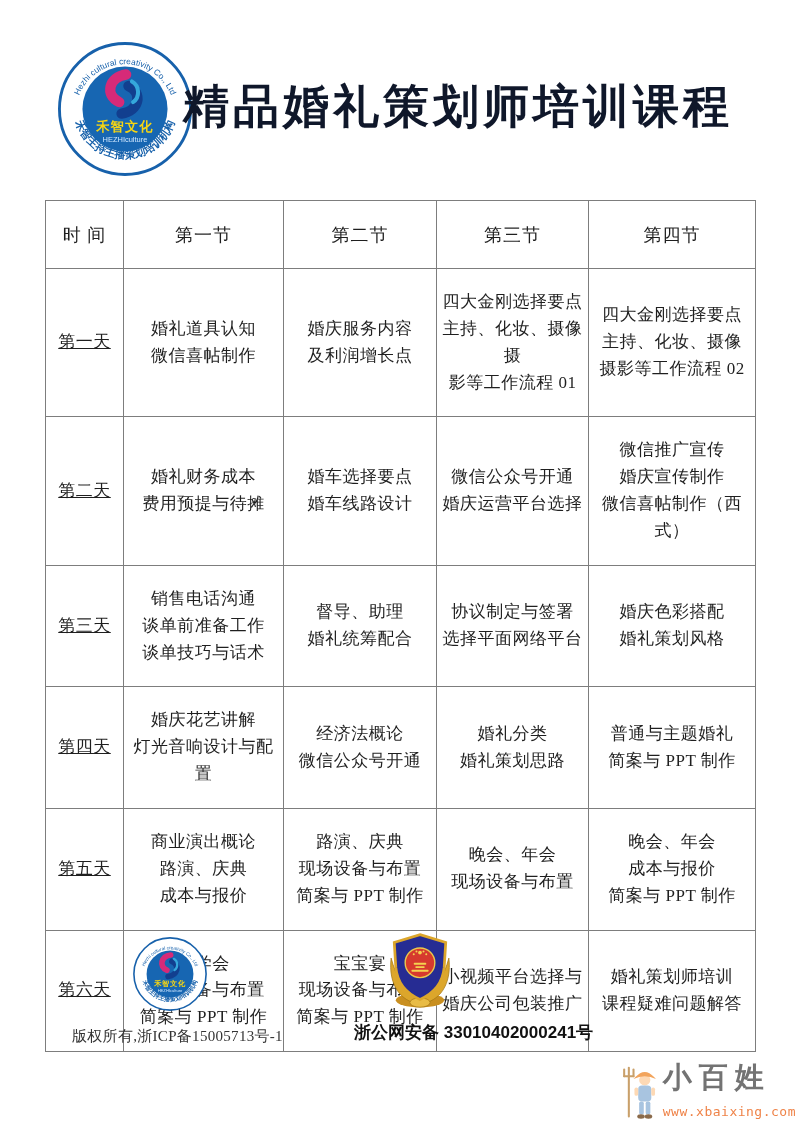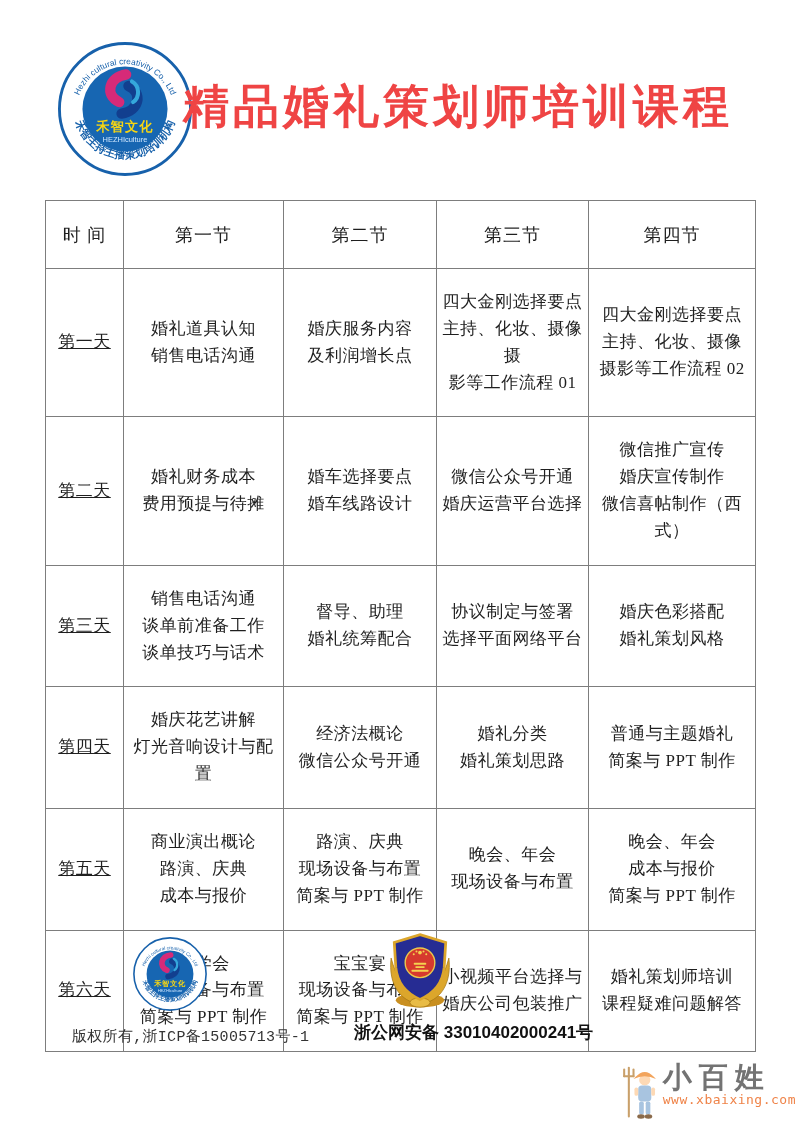--- a/index.html
+++ b/index.html
@@ -4,55 +4,55 @@
 <style>
   * { margin:0; padding:0; box-sizing:border-box; }
   html,body { background:#fff; }
   body { font-family:"Liberation Serif","DejaVu Serif",serif; color:#1f1f1f; }
   .page { position:relative; width:800px; height:1128px; background:#ffffff; overflow:hidden; margin:0 auto; }
 
   
   .brand-logo-top { position:absolute; left:56px; top:40px; width:138px; height:138px; }
   .page-title {
     position:absolute; left:183px; top:76px; width:560px;
-    font-size:46px; font-weight:700; letter-spacing:4px; color:#ef4444;
+    font-size:46px; font-weight:700; letter-spacing:4px; color:#0f172a;
     font-family:"Liberation Serif","DejaVu Serif",serif; white-space:nowrap;
   }
 
   
   .schedule { position:absolute; left:45px; top:200px; width:710px; border-collapse:collapse; table-layout:fixed; }
   .schedule td, .schedule th { border:1px solid #7d7d7d; vertical-align:middle; text-align:center; padding:20px 3px; }
   .schedule th { font-weight:400; font-size:18px; letter-spacing:1px; height:68px; }
   .schedule td { font-size:17px; line-height:1.58; letter-spacing:0.5px; }
   .day-cell { font-size:18px; letter-spacing:1px;text-decoration:underline; }
   .cell { white-space:pre-line; }
   tr.r1 { height:104px; } tr.r2 { height:90px; } tr.r3 { height:103px; }
   tr.r4 { height:93px;  } tr.r5 { height:90px; } tr.r6 { height:110px; }
 
   
   .footer-left  { position:absolute; left:72px;  top:936px; width:196px; text-align:center; }
   .footer-left svg.logo-small { width:76px; height:76px; }
-  .copyright { margin-top:11px; font-family:Liberation Mono, monospace; font-size:15px; color:#333; letter-spacing:0.3px; white-space:nowrap; }
+  .copyright { margin-top:11px; font-family:Liberation Serif, serif; font-size:15px; color:#333; letter-spacing:0.3px; white-space:nowrap; }
 
   .footer-center { position:absolute; left:322px; top:928px; width:196px; text-align:center; }
   .footer-center svg.badge { width:78px; height:82px; }
   .police-text { margin-top:7px; font-family:"Liberation Sans","DejaVu Sans",sans-serif; font-weight:700; font-size:17px; color:#111; white-space:nowrap;margin-left:32px; }
 
   .footer-right { position:absolute; left:576px; top:942px; width:160px; text-align:center; }
   .footer-right svg.baidu-v { width:72px; height:52px; }
   .baidu-cn  { margin-top:3px; font-family:"Liberation Sans","DejaVu Sans",sans-serif; font-size:18px; color:#5a5a5a; letter-spacing:6px; }
   .baidu-en  { margin-top:1px; font-family:"Liberation Sans","DejaVu Sans",sans-serif; font-size:9px;  color:#949494; letter-spacing:1.5px; }
   .baidu-cert{ margin-top:9px; font-family:"Liberation Sans","DejaVu Sans",sans-serif; font-size:18px; color:#2a2a2a; letter-spacing:2px; }
 
   
   .watermark { position:absolute; right:4px; bottom:6px; display:flex; align-items:flex-start; }
   .watermark svg.farmer { width:40px; height:58px; margin-top:2px; }
   .wm-text { margin-left:2px; text-align:left; }
   .wm-name { font-size:29px; font-weight:700; color:#737373; letter-spacing:7px; line-height:1.05; font-family:Liberation Serif, serif; }
-  .wm-url  { font-size:13px; color:#ef8348; font-family:"DejaVu Sans Mono","Liberation Mono",monospace; margin-top:0px; letter-spacing:0.5px; }
+  .wm-url  { font-size:13px; color:#ef8348; font-family:"DejaVu Sans Mono","Liberation Mono",monospace; margin-top:12px; letter-spacing:0.5px; }
 </style>
 </head>
 <body>
 
 <div class="page">
 
   <svg width="0" height="0" style="position:absolute">
     <defs>
       <symbol id="hezhi-logo" viewBox="0 0 120 120">
         <circle cx="60" cy="60" r="57" fill="#ffffff" stroke="#1761ab" stroke-width="2.5"></circle>
@@ -93,21 +93,21 @@
         <tr>
       <th>时  间</th>
       <th>第一节</th>
       <th>第二节</th>
       <th>第三节</th>
       <th>第四节</th>
     </tr>
     <tr class="r1">
       <td class="day-cell">第一天</td>
       <td class="cell">婚礼道具认知
-销售电话沟通</td>
+微信喜帖制作</td>
       <td class="cell">婚庆服务内容
 及利润增长点</td>
       <td class="cell">四大金刚选择要点
 主持、化妆、摄像摄
 影等工作流程 01</td>
       <td class="cell">四大金刚选择要点
 主持、化妆、摄像
 摄影等工作流程 02</td>
     </tr>
     <tr class="r2">

